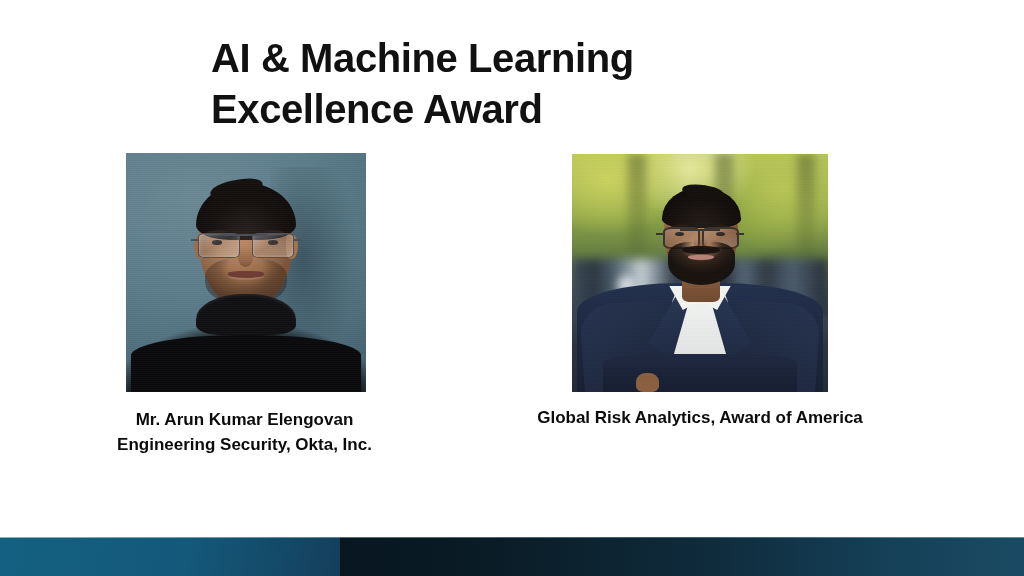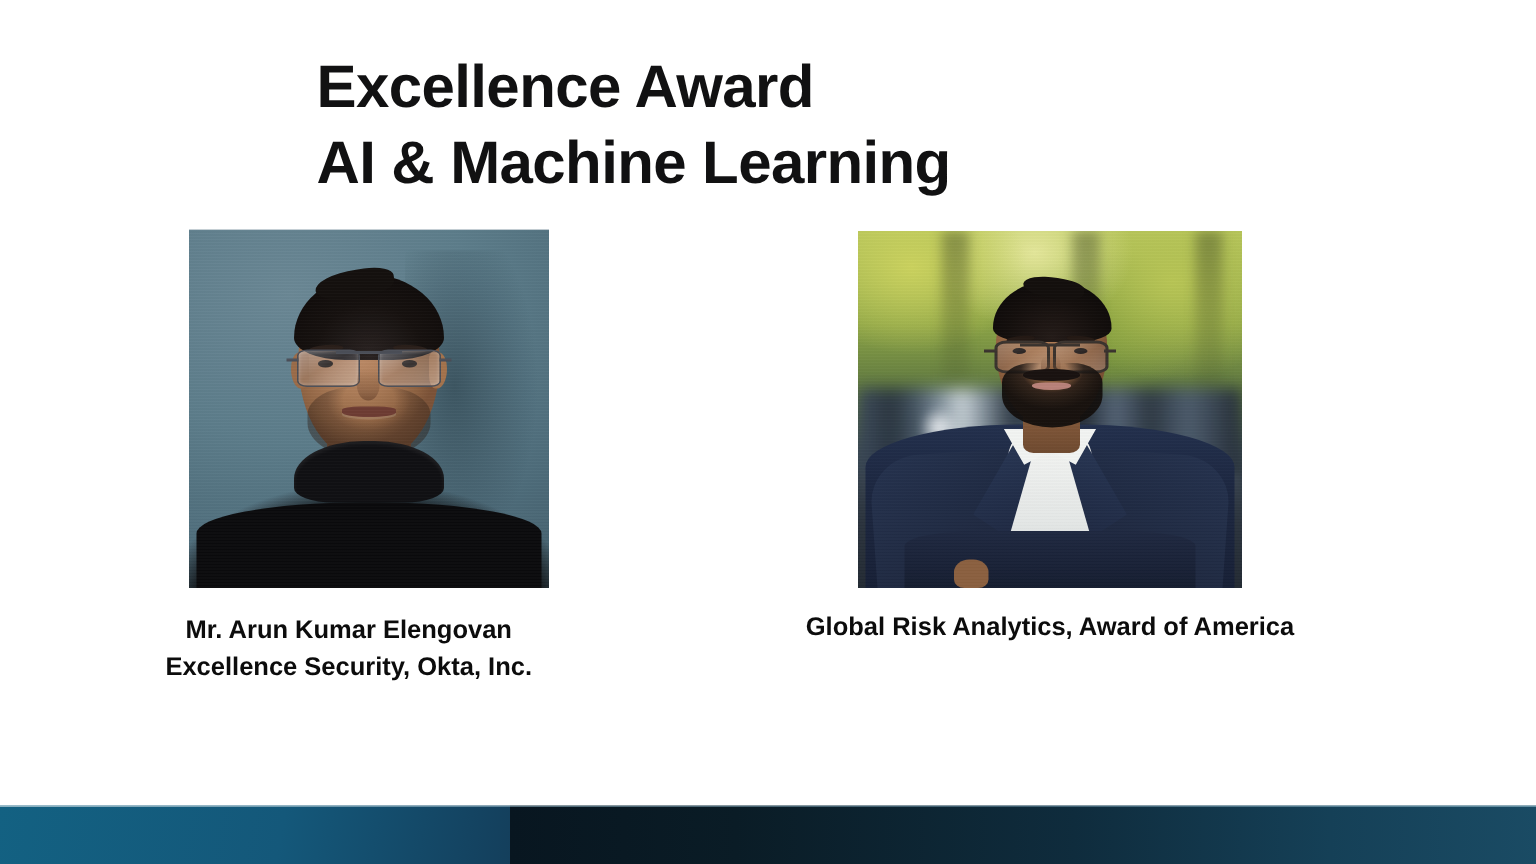--- a/index.html
+++ b/index.html
@@ -63,21 +63,21 @@
   .caption {
     position: absolute;
     width: 100%;
     text-align: center;
     font-family: "Liberation Sans", sans-serif;
     font-weight: bold;
     font-size: 17px;
     line-height: 25px;
     color: #0c0c0c;
   }
-  #caption-left  { left: 0; top: 254px; }
+  #caption-left  { left: 12px; top: 254px; }
   #caption-right { left: 0; top: 252px; }
 
   
   #bottom-band {
     position: absolute;
     left: 0;
     top: 537px;
     width: 1024px;
     height: 39px;
     display: flex;
@@ -441,22 +441,22 @@
       repeating-linear-gradient(0deg, rgba(255,255,255,.016) 0 1px, rgba(0,0,0,.016) 1px 2px);
     pointer-events: none;
   }
 </style>
 </head>
 <body>
 
 <div id="slide">
 
   <div id="title-block">
+    <div class="title-line">AI &amp; Machine Learning</div>
     <div class="title-line">Excellence Award</div>
-    <div class="title-line">AI &amp; Machine Learning</div>
   </div>
 
   <div class="honoree" id="honoree-left">
 
     <div class="photo-frame" id="photo-left">
       <div class="p1-bg"></div>
       <div class="p1-bg-shadow"></div>
       <div class="p1-shoulders"></div>
       <div class="p1-shoulder-fill"></div>
       <div class="p1-neck"></div>
@@ -478,21 +478,21 @@
       <div class="p1-temple r"></div>
       <div class="p1-nose"></div>
       <div class="p1-beard"></div>
       <div class="p1-mouth"></div>
       <div class="p1-collar"></div>
       <div class="p1-grain"></div>
     </div>
 
     <div class="caption" id="caption-left">
       <div>Mr. Arun Kumar Elengovan</div>
-      <div>Excellence Security, Okta, Inc.</div>
+      <div>Engineering Security, Okta, Inc.</div>
     </div>
   </div>
 
   <div class="honoree" id="honoree-right">
 
     <div class="photo-frame" id="photo-right">
       <div class="p2-bg"></div>
       <div class="p2-blurtrunk a"></div>
       <div class="p2-blurtrunk b"></div>
       <div class="p2-blurtrunk c"></div>

